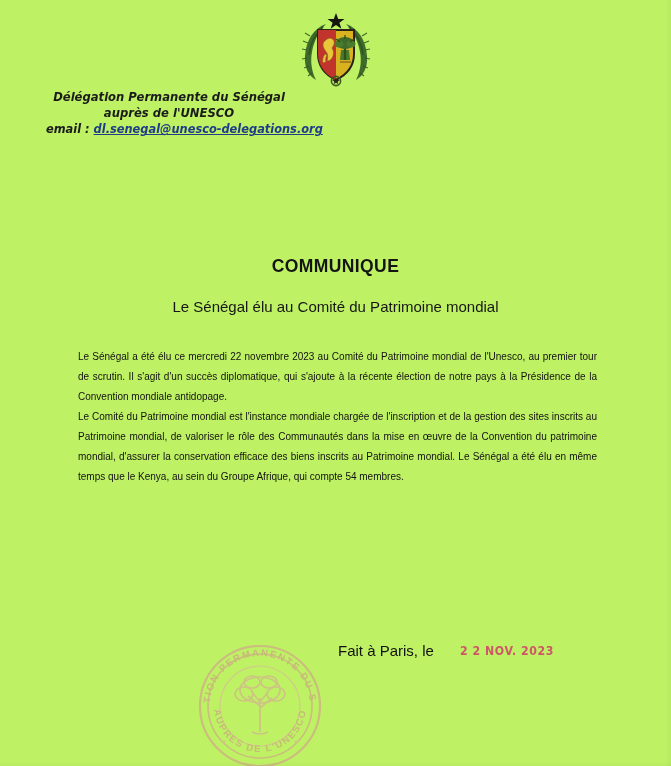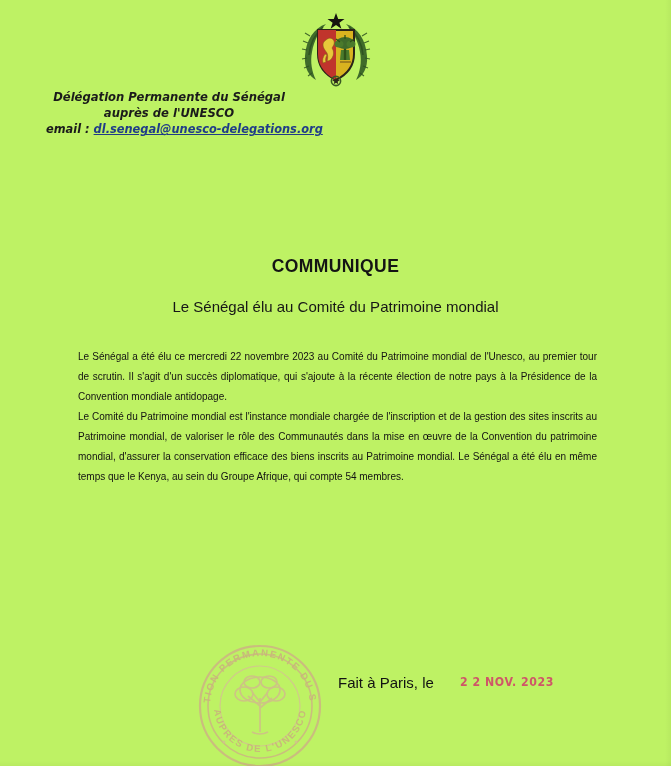--- a/index.html
+++ b/index.html
@@ -135,23 +135,23 @@
     text-justify: inter-word;
   }
   #body-text p:last-child {
     text-align: justify;
   }
 
   
   #signature-row {
     position: absolute;
     left: 338px;
-    top: 674px;
+    top: 642px;
     display: flex;
-    align-items: flex-start;
+    align-items: center;
     white-space: nowrap;
   }
   #signature-place {
     font-size: 15px;
     color: #121212;
   }
   #signature-date {
     font-family: "DejaVu Sans", sans-serif;
     font-weight: bold;
     font-size: 12.5px;

